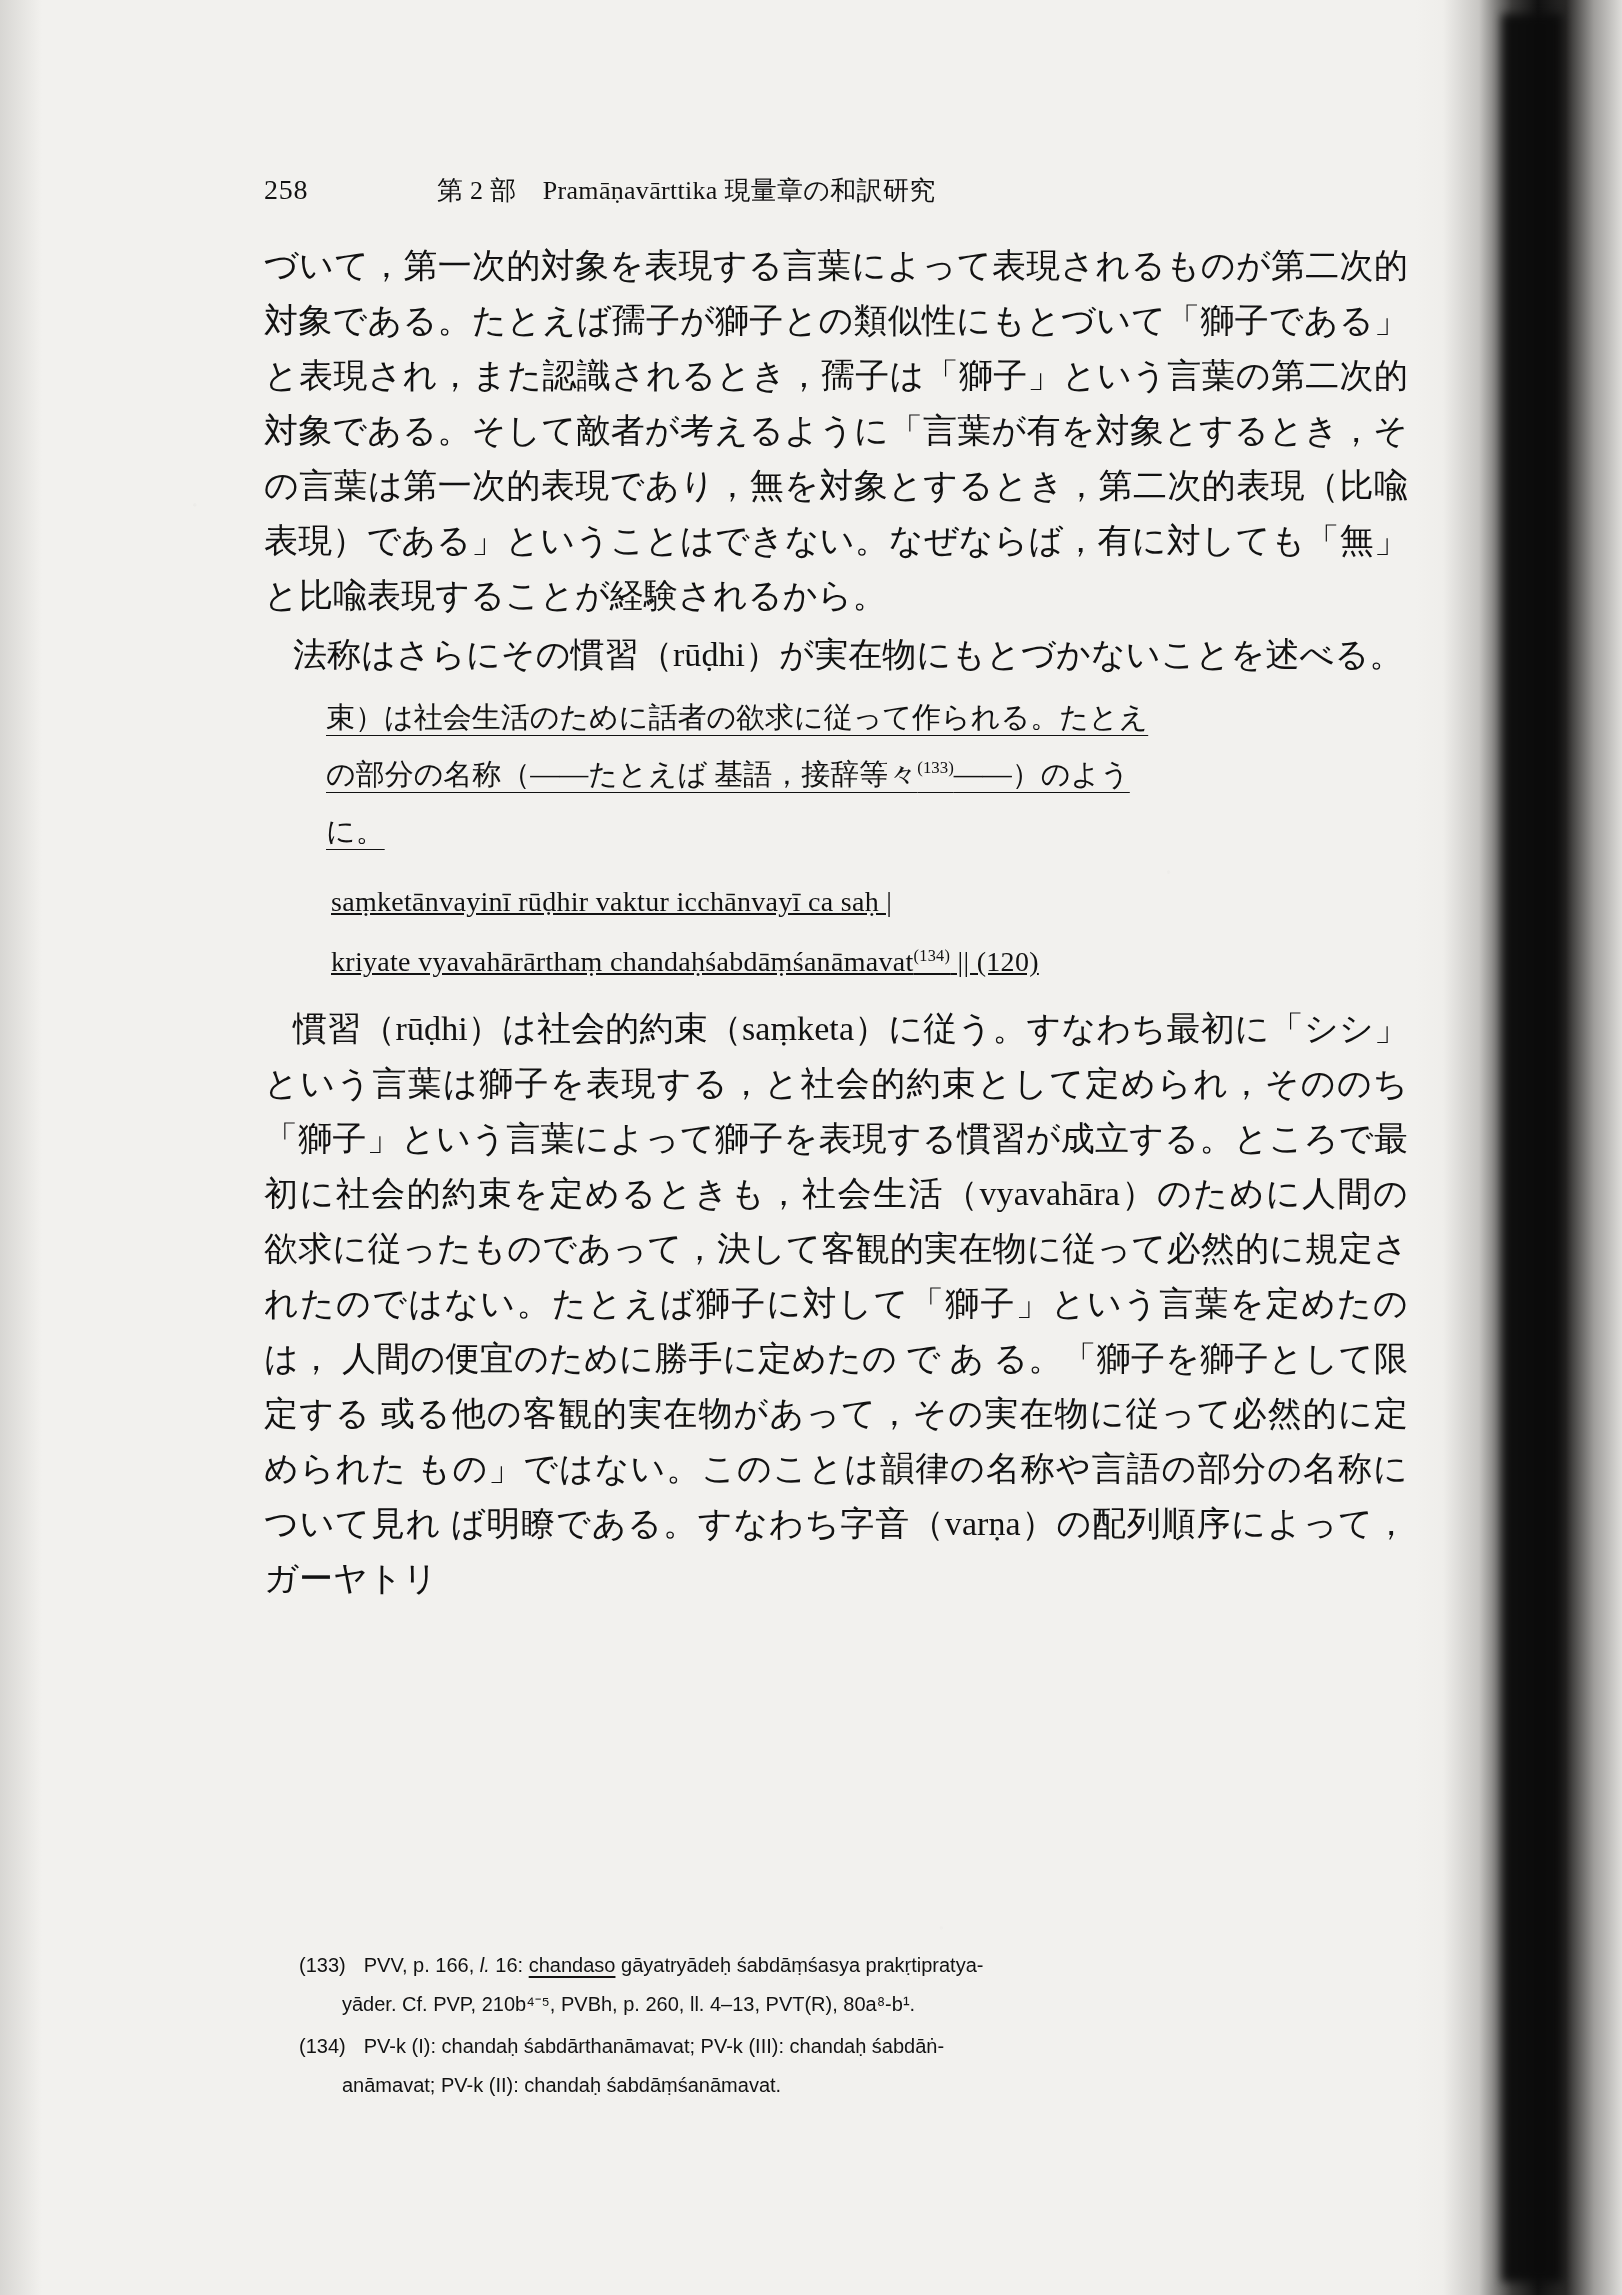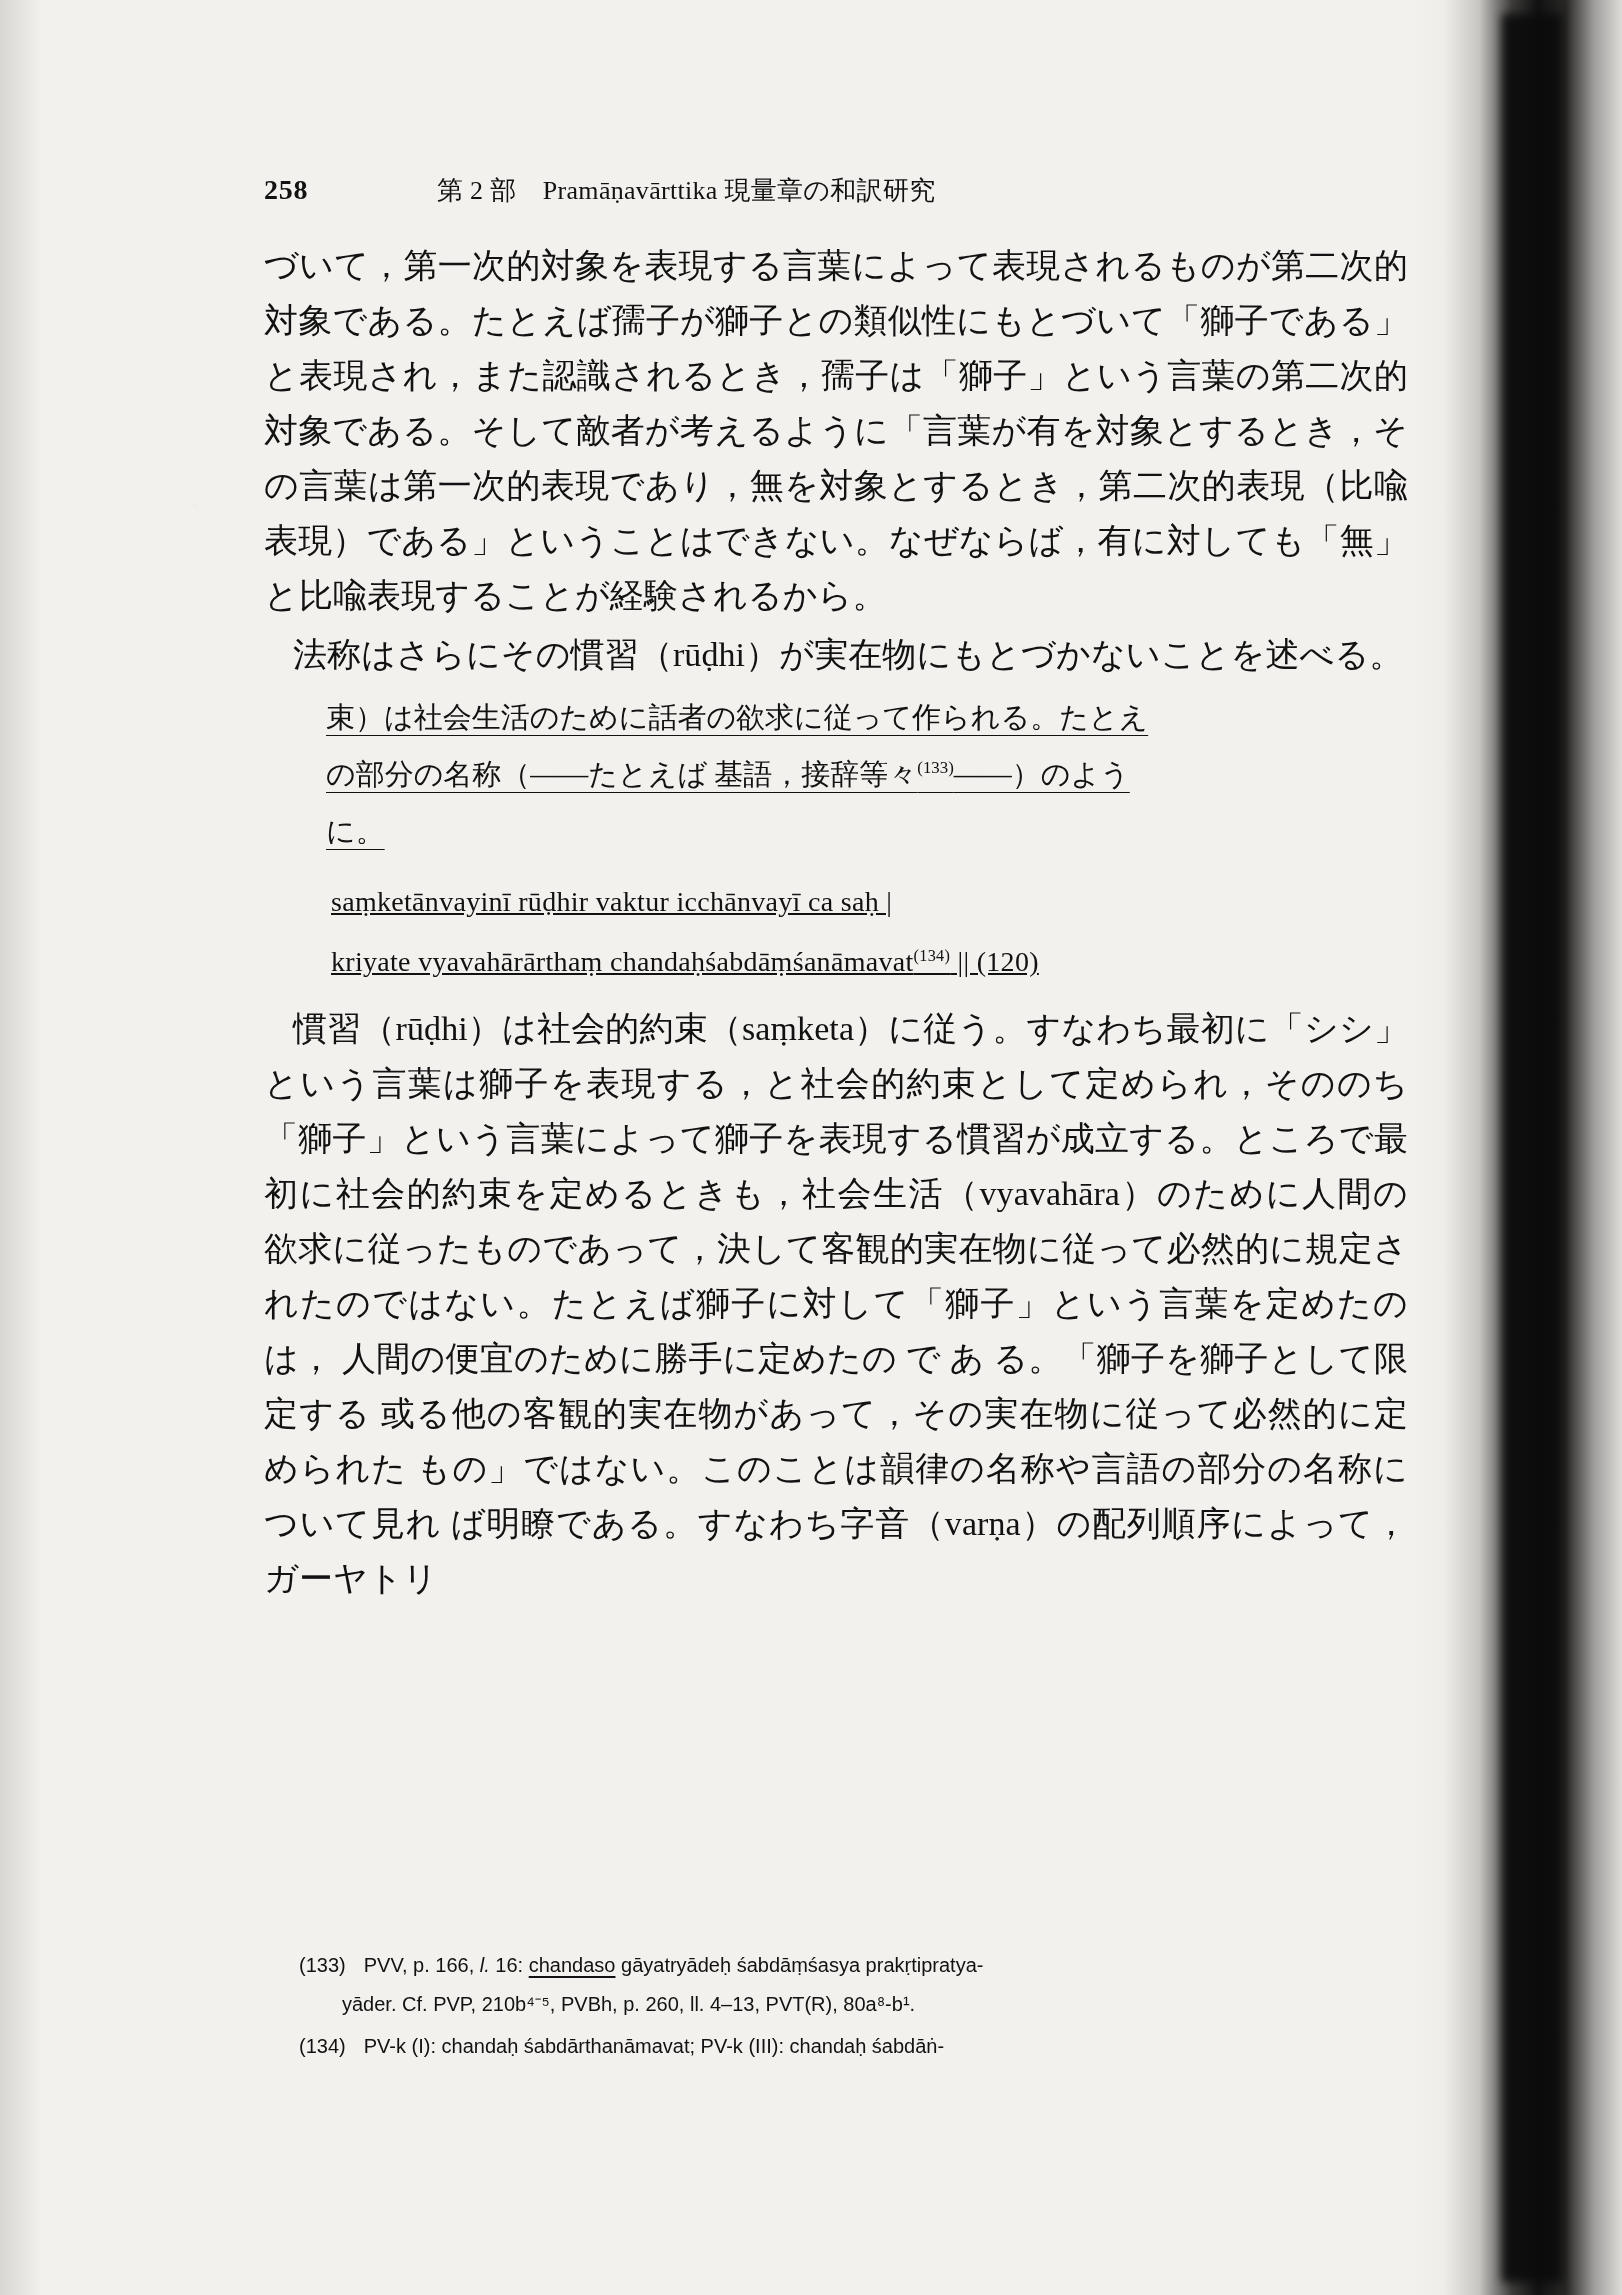--- a/index.html
+++ b/index.html
@@ -78,21 +78,20 @@
     display: flex;
     align-items: baseline;
     height: 44px;
     margin-bottom: 21px;
   }
   .folio {
     font-family: "Liberation Serif", serif;
     font-size: 28px;
     letter-spacing: 0.7px;
     width: 173px;
-    font-weight: bold;
   }
   .head-title {
     font-family: "Liberation Serif", serif;
     font-size: 26px;
     letter-spacing: 0.3px;
     white-space: nowrap;
   }
 
   
   .body-p {
@@ -226,19 +225,20 @@
 
     <p class="fn">
       <span class="fn-num">(133)</span>
       <span>PVV, p. 166, </span><i>l.</i><span> 16: </span><u>chandaso</u><span> gāyatryādeḥ śabdāṃśasya prakṛtipratya-</span>
       <span class="cont">yāder. Cf. PVP, 210b⁴⁻⁵, PVBh, p. 260, ll. 4–13, PVT(R), 80a⁸-b¹.</span>
     </p>
 
     <p class="fn">
       <span class="fn-num">(134)</span>
       <span>PV-k (I): chandaḥ śabdārthanāmavat; PV-k (III): chandaḥ śabdāṅ-</span>
+      <span class="cont">anāmavat; PV-k (II): chandaḥ śabdāṃśanāmavat.</span>
     </p>
   </div>
 
   <div id="gutter"></div>
   <div id="gutter-edge"></div>
 </div>
 
 
 </body></html>

